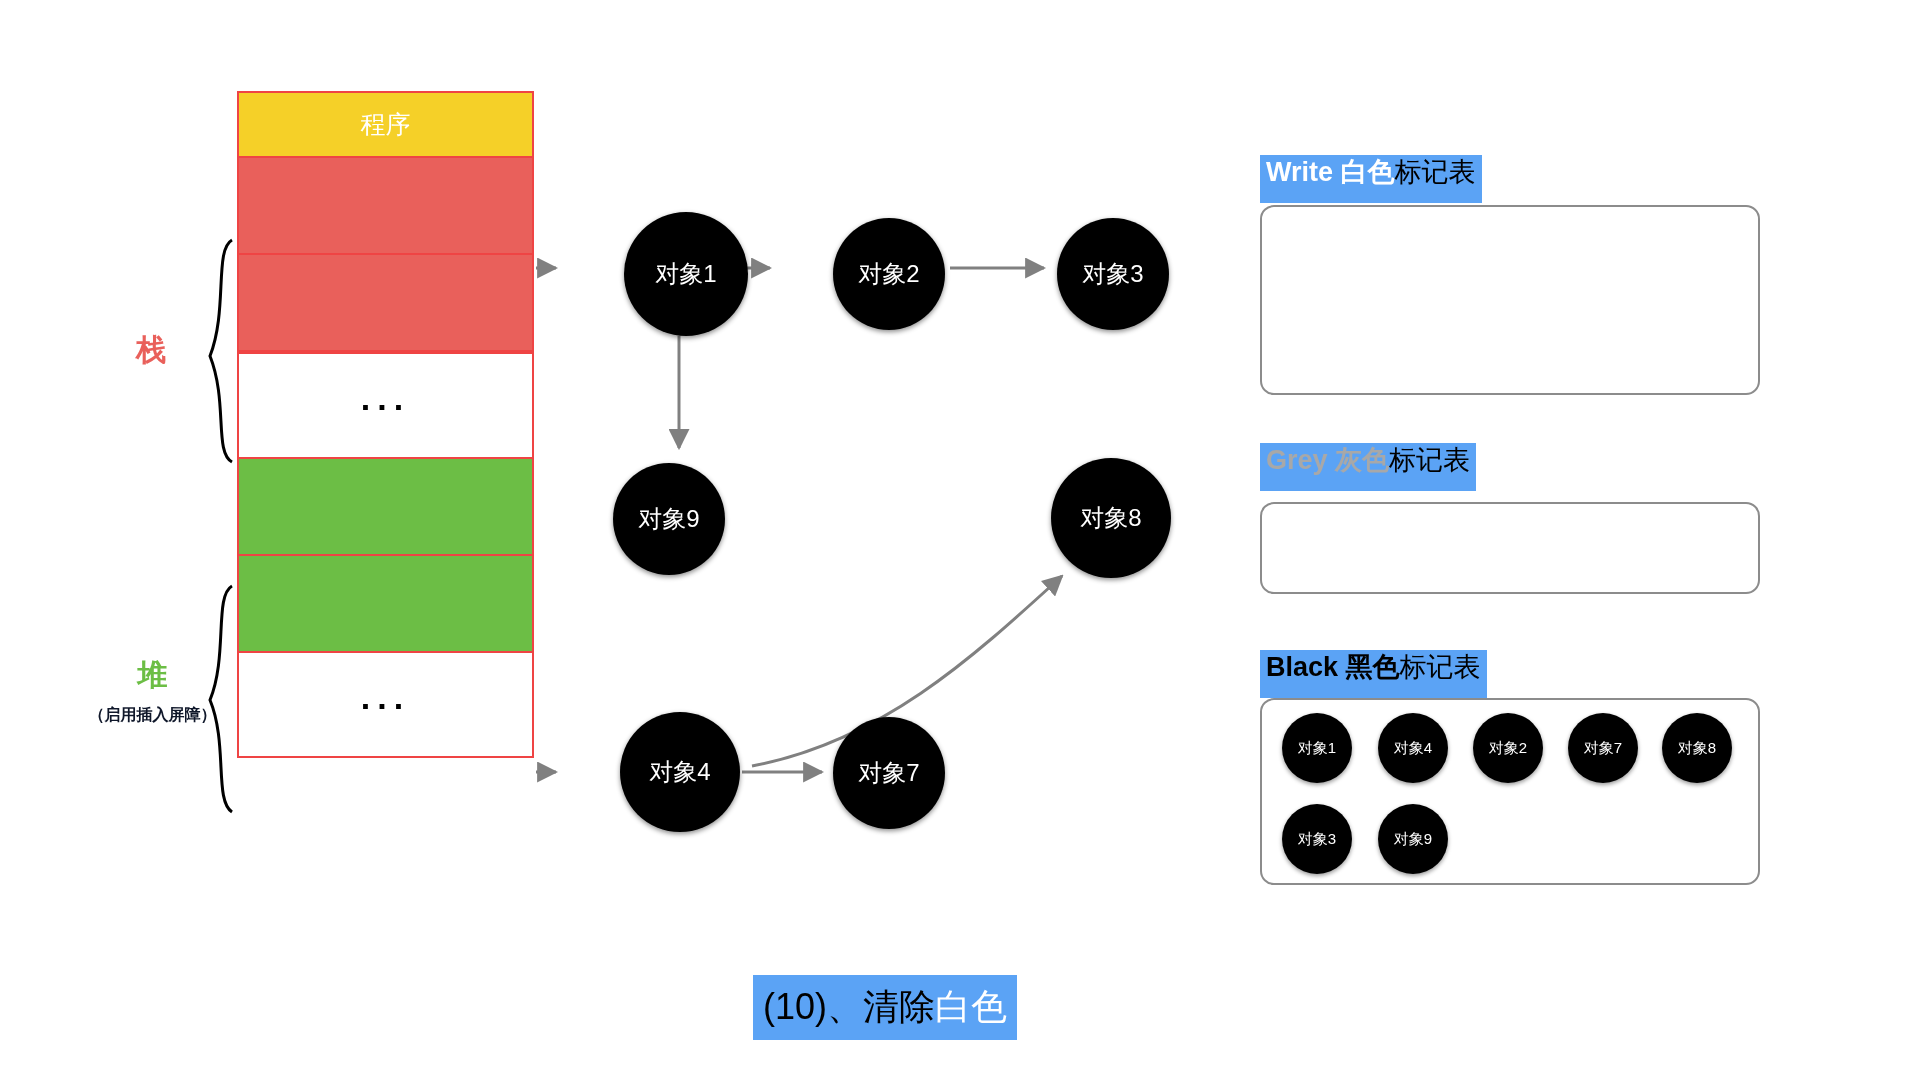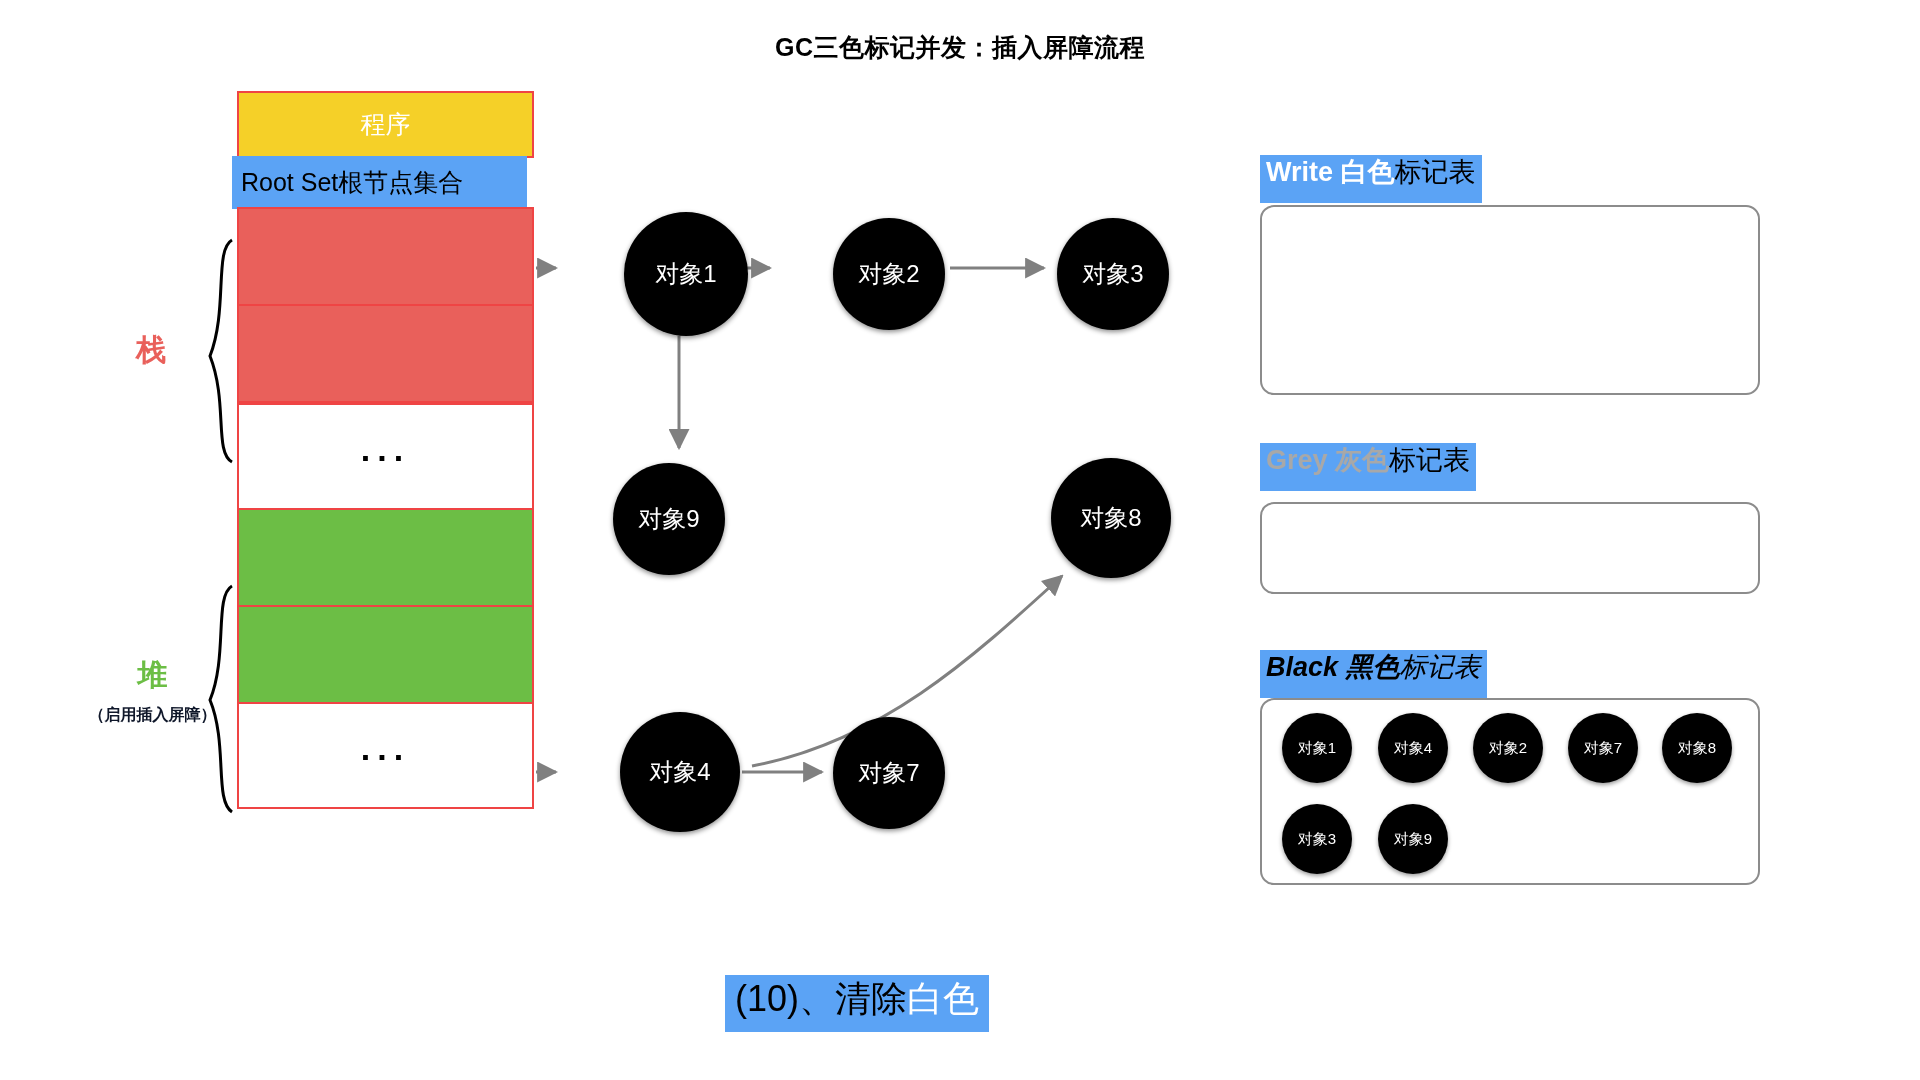--- a/index.html
+++ b/index.html
@@ -153,49 +153,47 @@
     display: flex;
     align-items: center;
     justify-content: center;
     font-size: 15px;
     box-shadow: 0 2px 4px rgba(0,0,0,0.4);
   }
 
   
   #caption {
     position: absolute;
-    left: 725px;
+    left: 753px;
     top: 975px;
     background: #5BA3F5;
     font-size: 36px;
-    padding: 0 10px 8px 10px;
+    padding: 8px 10px 8px 10px;
     color: #000000;
     white-space: nowrap;
   }
   #caption .hl { color: #ffffff; }
 
   svg.edges {
     position: absolute;
     left: 0;
     top: 0;
     width: 1920px;
     height: 1080px;
     pointer-events: none;
   }
 </style>
 </head>
 <body>
 
 <div id="stage">
 
-  <div id="diagram-title">GC三色标记并发：插入屏障流程</div>
 
   <div id="memory-column">
     <div class="mem-cell" id="cell-program">程序</div>
-    <div class="mem-cell" id="cell-rootset">Root Set根节点集合</div>
     <div class="mem-cell cell-red"></div>
     <div class="mem-cell cell-red"></div>
     <div class="mem-cell cell-blank" id="cell-blank-1">...</div>
     <div class="mem-cell cell-green"></div>
     <div class="mem-cell cell-green"></div>
     <div class="mem-cell cell-blank">...</div>
   </div>
 
   <div class="region-label" id="label-stack">栈</div>
   <div class="region-label" id="label-heap">堆</div>
@@ -238,21 +236,21 @@
   <div class="legend-title" style="left:1260px; top:155px;">
     <span class="latin" style="color:#FFFFFF;">Write</span><span class="cjk-color" style="color:#FFFFFF;"> 白色</span><span class="tail">标记表</span>
   </div>
   <div class="legend-box" style="left:1260px; top:205px; width:500px; height:190px;"></div>
 
   <div class="legend-title" style="left:1260px; top:443px;">
     <span class="latin" style="color:#A8A8A8;">Grey</span><span class="cjk-color" style="color:#A8A8A8;"> 灰色</span><span class="tail">标记表</span>
   </div>
   <div class="legend-box" style="left:1260px; top:502px; width:500px; height:92px;"></div>
 
-  <div class="legend-title" style="left:1260px; top:650px;font-style:italic;">
+  <div class="legend-title" style="left:1260px; top:650px;">
     <span class="latin" style="color:#000000;">Black</span><span class="cjk-color" style="color:#000000;"> 黑色</span><span class="tail">标记表</span>
   </div>
   <div class="legend-box" style="left:1260px; top:698px; width:500px; height:187px;"></div>
 
   <div class="chip" style="left:1282px; top:713px;">对象1</div>
   <div class="chip" style="left:1378px; top:713px;">对象4</div>
   <div class="chip" style="left:1473px; top:713px;">对象2</div>
   <div class="chip" style="left:1568px; top:713px;">对象7</div>
   <div class="chip" style="left:1662px; top:713px;">对象8</div>
   <div class="chip" style="left:1282px; top:804px;">对象3</div>

